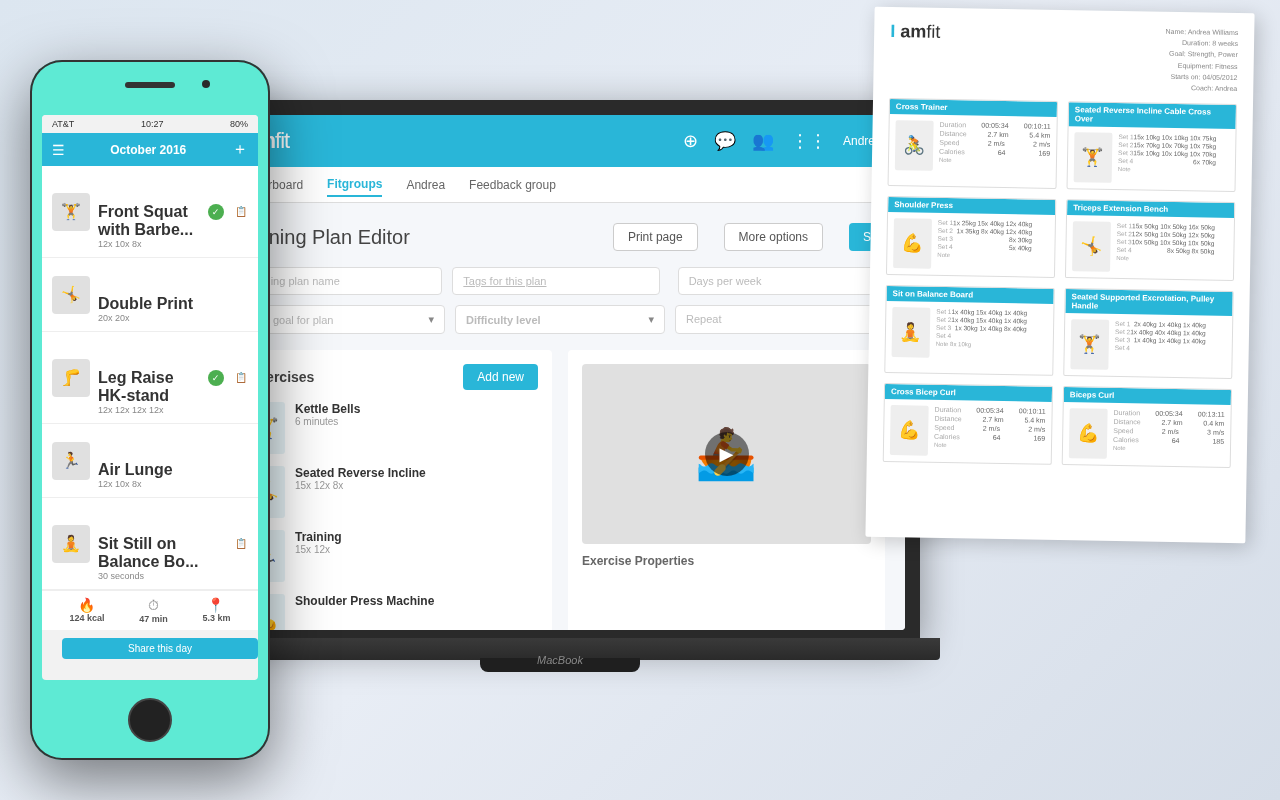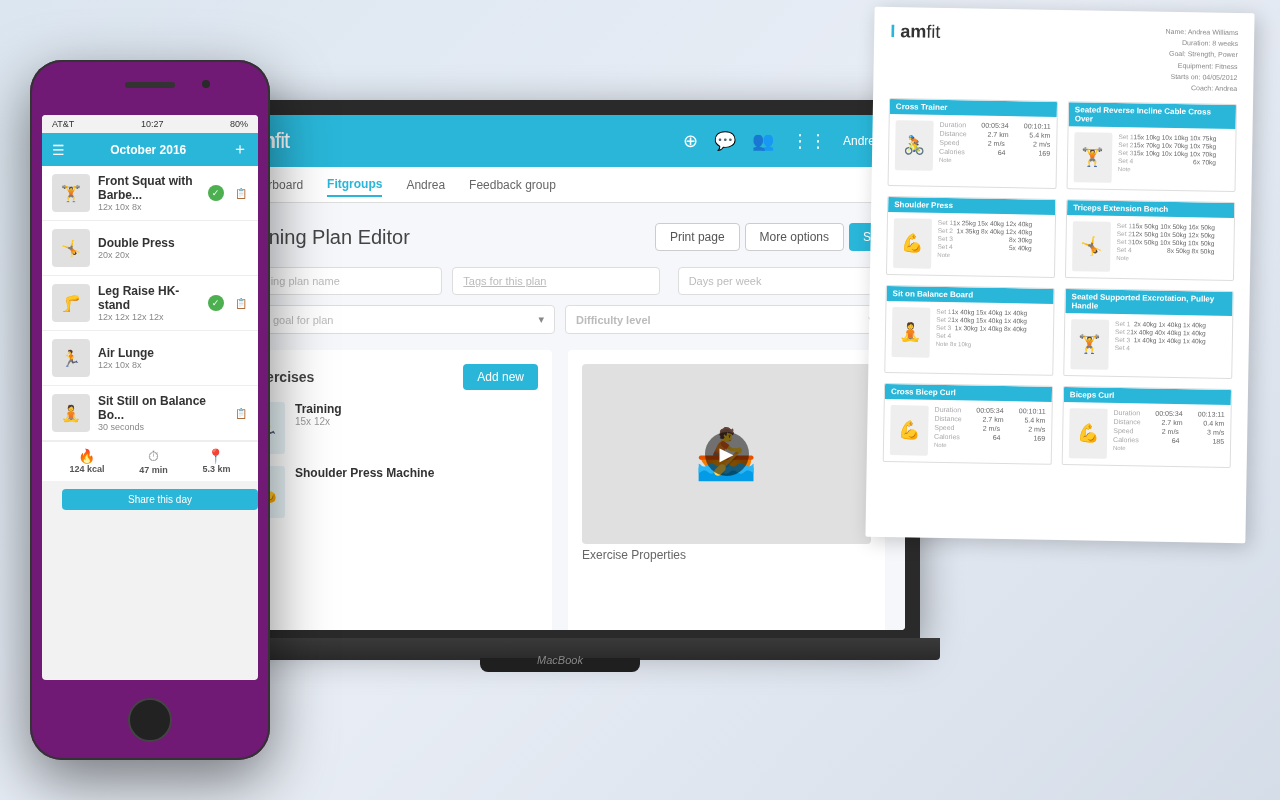--- a/index.html
+++ b/index.html
@@ -19,21 +19,21 @@
       background: linear-gradient(135deg, #dce6f0 0%, #e8edf5 50%, #d5dde8 100%);
     }
 
     
     .phone {
       position: absolute;
       left: 30px;
       top: 60px;
       width: 240px;
       height: 700px;
-      background: #701a75;
+      background: #5eead4;
       border-radius: 32px;
       box-shadow: 0 20px 60px rgba(0,0,0,0.5), inset 0 0 0 2px #333;
       z-index: 10;
     }
     .phone-screen {
       position: absolute;
       top: 55px;
       left: 12px;
       right: 12px;
       bottom: 80px;
@@ -111,23 +111,24 @@
       background: #e0e0e0;
       border-radius: 4px;
       flex-shrink: 0;
       display: flex;
       align-items: center;
       justify-content: center;
       font-size: 16px;
     }
     .phone-exercise-info { flex: 1; }
     .phone-exercise-name {
-      font-size: 12px;
+      font-size: 16px;
       font-weight: bold;
       color: #333;
+      margin-top: 29px;
     }
     .phone-exercise-sets {
       font-size: 9px;
       color: #888;
     }
     .phone-check {
       width: 16px;
       height: 16px;
       border-radius: 50%;
       background: #4caf50;
@@ -280,21 +281,21 @@
       justify-content: space-between;
       margin-bottom: 16px;
     }
     .app-content-title {
       font-size: 20px;
       color: #444;
       font-weight: 300;
     }
     .app-header-btns {
       display: flex;
-      gap: 5px;
+      gap: 26px;
       justify-content: flex-end;
     }
     .btn-outline {
       background: white;
       border: 1px solid #ccc;
       border-radius: 4px;
       padding: 6px 14px;
       font-size: 12px;
       color: #555;
       cursor: pointer;
@@ -414,22 +415,22 @@
       border-radius: 50%;
       display: flex;
       align-items: center;
       justify-content: center;
       font-size: 18px;
       color: white;
     }
     .exercise-props-title {
       font-size: 12px;
       color: #666;
-      margin-top: 4px;
-      font-weight: normal;
+      margin-top: 10px;
+      font-weight: bold;
     }
 
     
     .report-paper {
       position: absolute;
       right: 30px;
       top: 10px;
       width: 380px;
       height: 530px;
       background: white;
@@ -804,28 +805,43 @@
 
         <div class="form-row">
           <div class="form-select">
             <span style="color:#bbb;">Main goal for plan</span>
             <span>▾</span>
           </div>
           <div class="form-select">
             <span style="color:#bbb;font-weight:bold;">Difficulty level</span>
             <span>▾</span>
           </div>
+          <div class="form-input" style="color:#bbb;">Repeat</div>
         </div>
 
         <div class="two-panel">
 
           <div class="panel-left">
             <div class="panel-header">
               <span class="panel-title">Exercises</span>
               <button class="btn-blue">Add new</button>
+            </div>
+            <div class="exercise-entry">
+              <div class="exercise-figure">🏋</div>
+              <div>
+                <div class="exercise-detail-name">Kettle Bells</div>
+                <div class="exercise-detail-sub">6 minutes</div>
+              </div>
+            </div>
+            <div class="exercise-entry">
+              <div class="exercise-figure">🤸</div>
+              <div>
+                <div class="exercise-detail-name">Seated Reverse Incline</div>
+                <div class="exercise-detail-sub">15x  12x  8x</div>
+              </div>
             </div>
             <div class="exercise-entry">
               <div class="exercise-figure">🏃</div>
               <div>
                 <div class="exercise-detail-name">Training</div>
                 <div class="exercise-detail-sub">15x  12x</div>
               </div>
             </div>
             <div class="exercise-entry">
               <div class="exercise-figure">💪</div>
@@ -878,21 +894,21 @@
           <div class="phone-exercise-name">Front Squat with Barbe...</div>
           <div class="phone-exercise-sets">12x  10x  8x</div>
         </div>
         <div class="phone-check">✓</div>
         <span style="font-size:10px;color:#aaa;margin-left:4px;">📋</span>
       </div>
 
       <div class="phone-exercise-item">
         <div class="phone-exercise-thumb">🤸</div>
         <div class="phone-exercise-info">
-          <div class="phone-exercise-name">Double Press</div>
+          <div class="phone-exercise-name">Double Print</div>
           <div class="phone-exercise-sets">20x  20x</div>
         </div>
         <div style="width:16px;"></div>
       </div>
 
       <div class="phone-exercise-item">
         <div class="phone-exercise-thumb">🦵</div>
         <div class="phone-exercise-info">
           <div class="phone-exercise-name">Leg Raise HK-stand</div>
           <div class="phone-exercise-sets">12x  12x  12x  12x</div>

